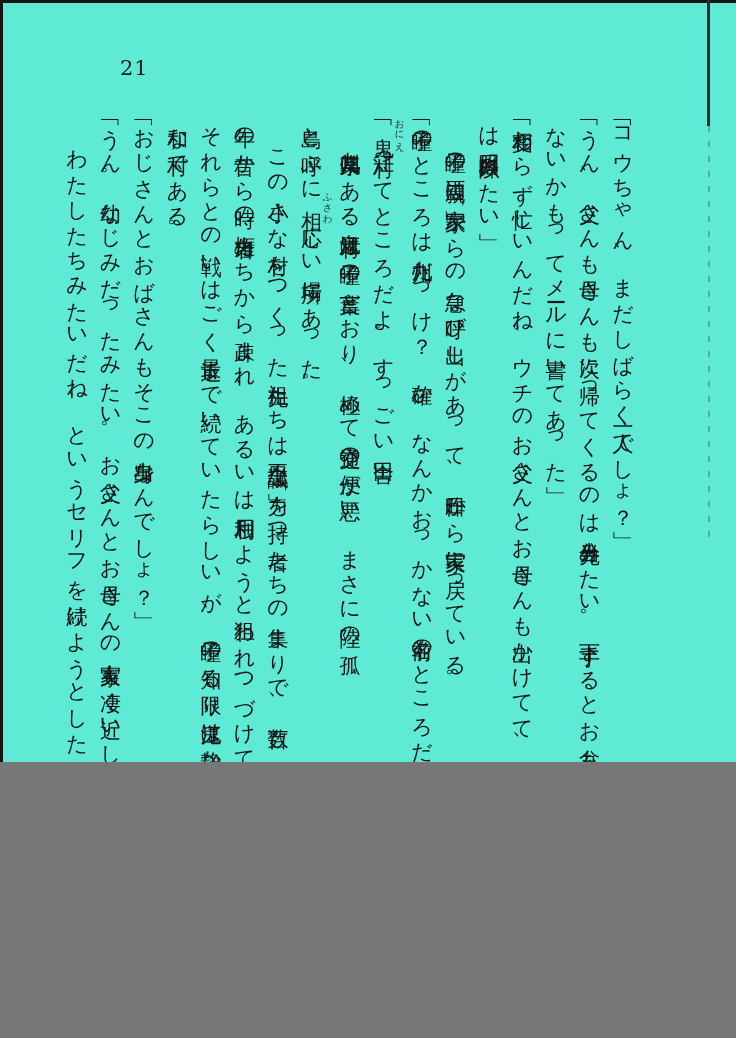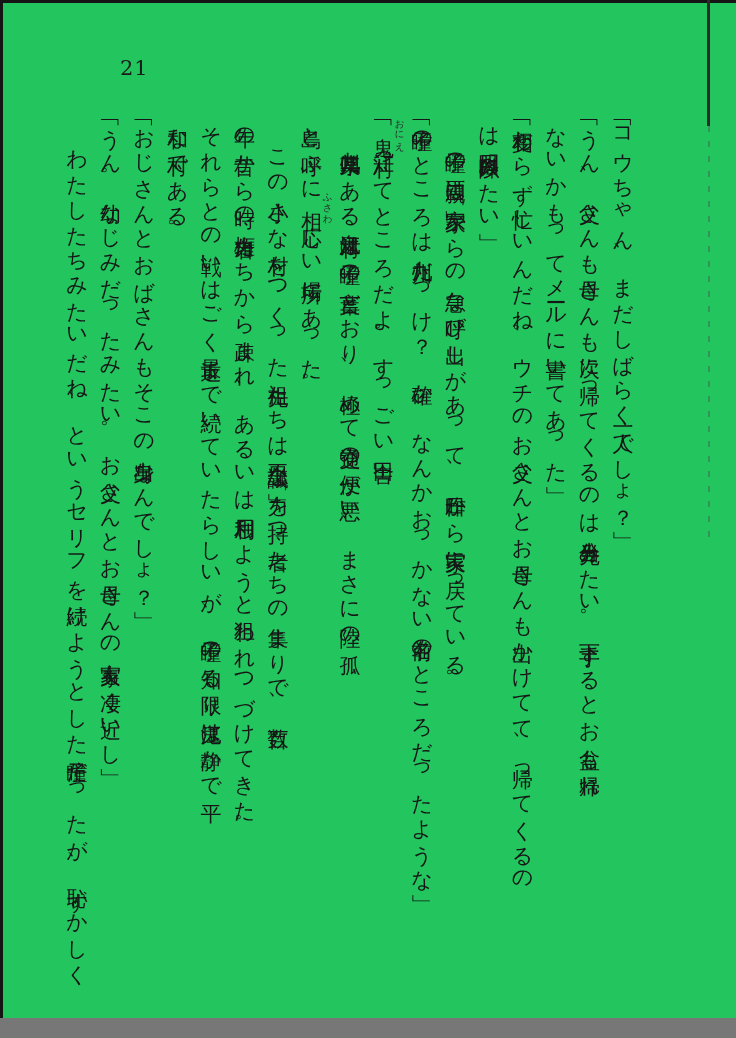--- a/index.html
+++ b/index.html
@@ -1,18 +1,18 @@
 <!DOCTYPE html>
 <html lang="ja"><head>
 <meta charset="utf-8">
 <style>
   html,body{margin:0;padding:0;}
   body{width:736px;height:1038px;overflow:hidden;background:#777;}
   .page{
-    position:relative;width:736px;height:1018px;background:#22c55e;overflow:hidden;
+    position:relative;width:736px;height:762px;background:#5eead4;overflow:hidden;
     font-family:"Liberation Serif","DejaVu Serif",serif;color:#1c1c1c;
   }
   .edge-top{position:absolute;top:0;left:0;width:736px;height:3px;background:#151515;}
   .edge-bottom{position:absolute;left:0;top:1033px;width:736px;height:5px;background:#151515;}
   .edge-left{position:absolute;top:0;left:0;width:3px;height:1038px;background:#151515;}
   .gutter-solid{position:absolute;left:707px;top:0;width:3px;height:126px;background:#2b2b2b;}
   .gutter-faint{
     position:absolute;left:708px;top:126px;width:2px;height:420px;
     background:repeating-linear-gradient(to bottom, rgba(70,70,70,.38) 0 6px, transparent 6px 15px);
   }

